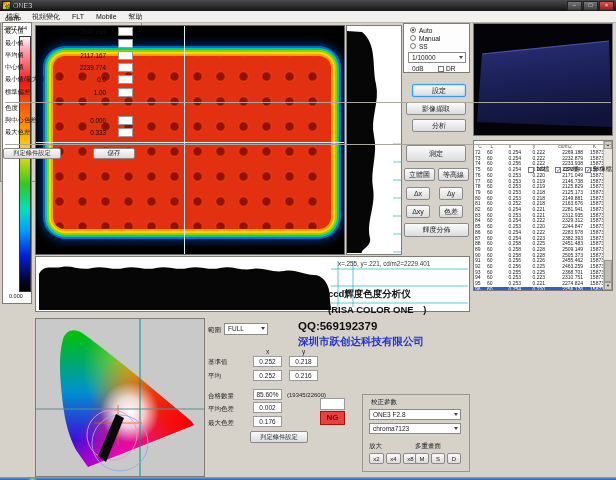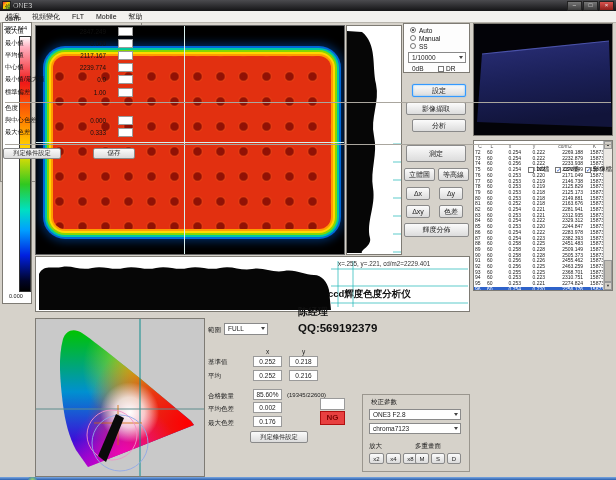--- a/index.html
+++ b/index.html
@@ -621,19 +621,20 @@
     <div class="lbl" style="left:52px;top:47px;">多重畫面</div>
     <div id="multi-btns">
         <div class="btn" style="left: 52px; top: 58px; width: 14px; height: 11px; font-size: 6px;">M</div>
         <div class="btn" style="left: 68px; top: 58px; width: 14px; height: 11px; font-size: 6px;">S</div>
         <div class="btn" style="left: 84px; top: 58px; width: 14px; height: 11px; font-size: 6px;">D</div>
       </div>
   </div>
 
   <div id="overlay">
     <div class="ol l0">ccd辉度色度分析仪</div>
-    <div class="ol l2">陈经理</div>
+    <div class="ol l1">(RISA COLOR ONE　)</div>
     <div class="ol l4">QQ:569192379</div>
+    <div class="company" id="companyline" style="color: rgb(34, 51, 204);">深圳市跃创达科技有限公司</div>
   </div>
 
   <div class="taskbar"></div>
   <div class="orb"></div>
 </div>
 
 </body></html>

